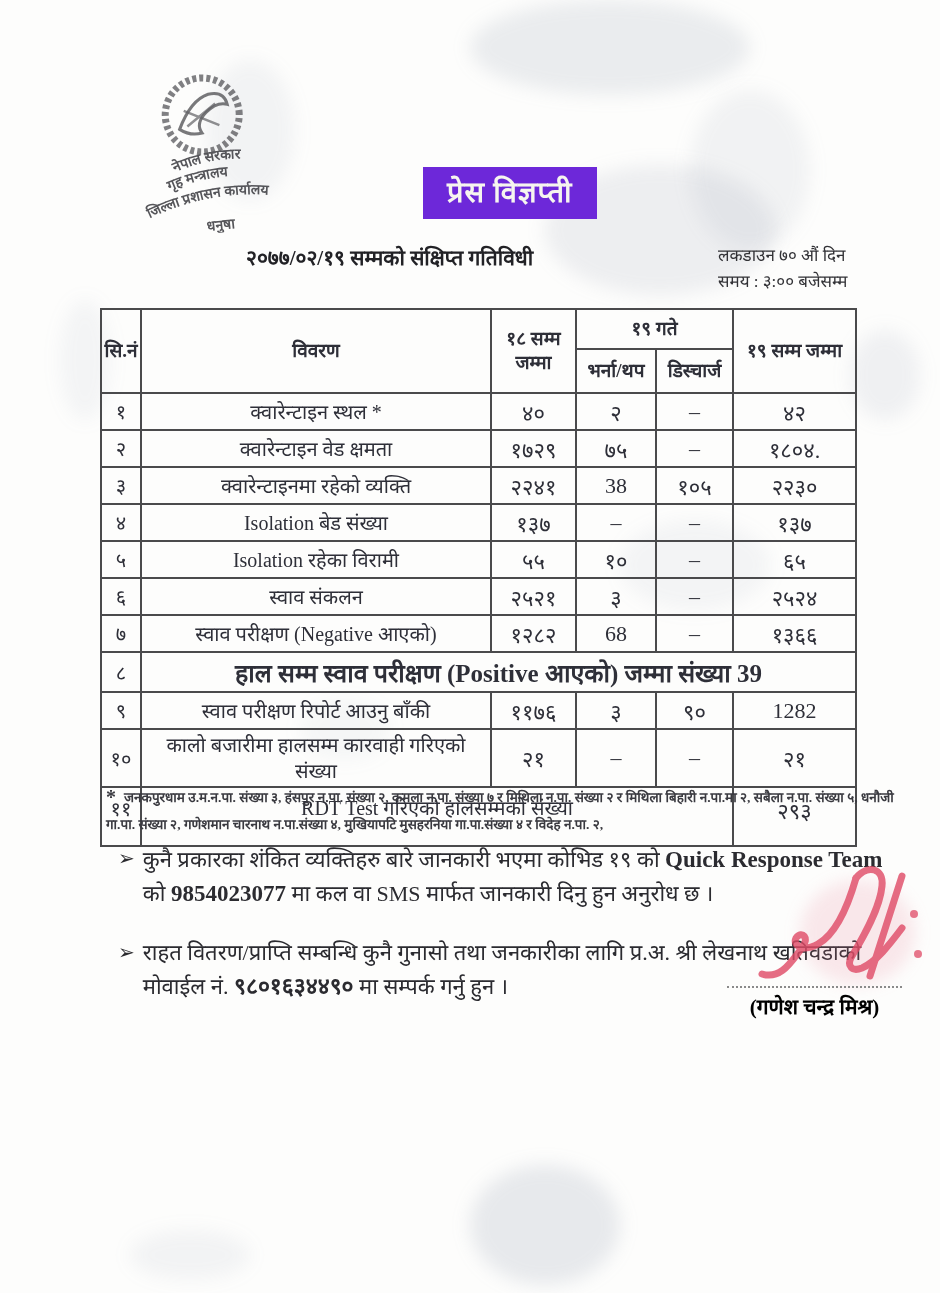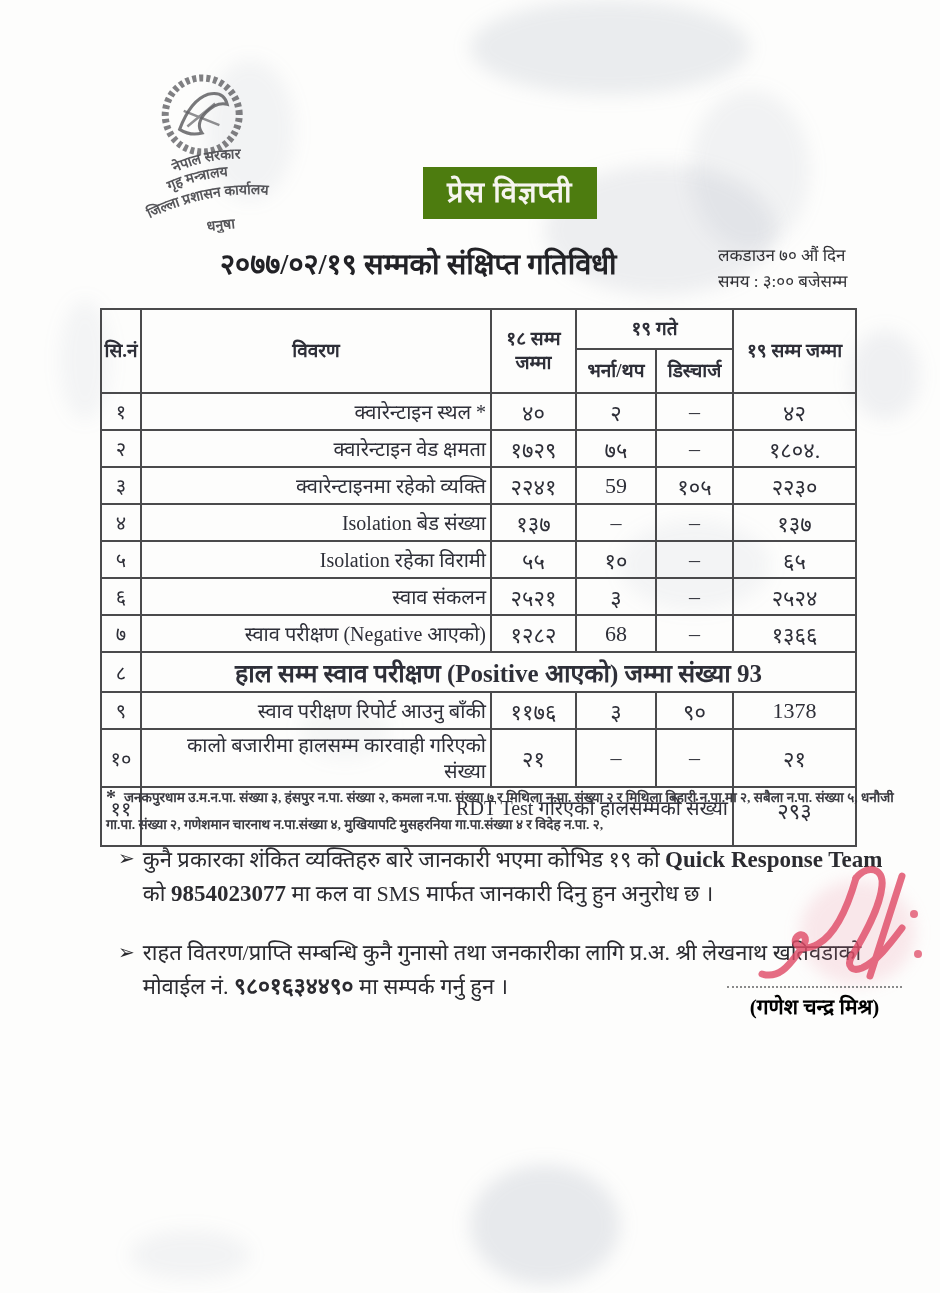--- a/index.html
+++ b/index.html
@@ -14,40 +14,40 @@
   
   .smudge{position:absolute;border-radius:50%;filter:blur(9px);pointer-events:none;}
   
   .stamp{position:absolute;left:118px;top:68px;width:190px;height:165px;transform:rotate(-6deg);opacity:.88;}
   
   .header-block{position:absolute;left:225px;top:64px;width:680px;text-align:center;}
   .org-title{font-size:37px;font-weight:bold;color:#222226;letter-spacing:1px;line-height:1.2;}
   .team-title{font-size:29px;font-weight:bold;color:#27272b;margin-top:2px;letter-spacing:.5px;}
   .press-badge{
     position:absolute;left:423px;top:167px;
-    background:#4d7c0f;color:#f6f5ef;
+    background:#6d28d9;color:#f6f5ef;
     font-size:29px;font-weight:bold;
     padding:4px 24px 9px 24px;letter-spacing:1px;
   }
-  .date-title{position:absolute;left:220px;top:243px;font-size:29px;font-weight:bold;color:#222226;}
+  .date-title{position:absolute;left:246px;top:243px;font-size:21px;font-weight:bold;color:#222226;}
   .side-info{position:absolute;left:718px;top:243px;width:200px;font-size:17px;color:#323236;line-height:1.55;}
   
   table.summary{
     position:absolute;left:100px;top:308px;
     border-collapse:collapse;table-layout:fixed;width:755px;
     background:transparent;
   }
   table.summary th,table.summary td{
     border:2px solid #4a4a4c;
     padding:2px 4px;
     color:#2e2f38;
   }
   table.summary th{font-size:19px;font-weight:bold;text-align:center;line-height:1.25;padding:4px 2px;}
   td.c-sn{font-size:20px;text-align:center;}
-  td.c-desc{font-size:20px;text-align:right;padding-left:12px;line-height:1.3;}
+  td.c-desc{font-size:20px;text-align:center;padding-left:12px;line-height:1.3;}
   td.c-num{font-size:22px;text-align:center;color:#33344a;}
   td.c-full{font-size:25px;font-weight:bold;text-align:center;padding:4px 2px;}
   tr.normal td{height:31px;}
   tr.mergeddesc td{height:48px;vertical-align:top;padding-top:7px;}
   .big-latin{font-family:"Liberation Serif",serif;}
   
   .footnote{position:absolute;left:106px;top:780px;width:800px;font-size:13.5px;font-weight:bold;color:#3a3a40;line-height:1.7;}
   .fn-star{font-size:20px;vertical-align:-2px;margin-right:8px;}
   
   .bullets{position:absolute;left:118px;top:843px;width:768px;}
@@ -147,21 +147,21 @@
           <td class="c-desc">क्वारेन्टाइन वेड क्षमता</td>
           <td class="c-num">१७२९</td>
           <td class="c-num">७५</td>
           <td class="c-num">–</td>
           <td class="c-num">१८०४.</td>
         </tr>
         <tr class="normal">
           <td class="c-sn">३</td>
           <td class="c-desc">क्वारेन्टाइनमा रहेको व्यक्ति</td>
           <td class="c-num">२२४१</td>
-          <td class="c-num">59</td>
+          <td class="c-num">38</td>
           <td class="c-num">१०५</td>
           <td class="c-num">२२३०</td>
         </tr>
         <tr class="normal">
           <td class="c-sn">४</td>
           <td class="c-desc">Isolation बेड संख्या</td>
           <td class="c-num">१३७</td>
           <td class="c-num">–</td>
           <td class="c-num">–</td>
           <td class="c-num">१३७</td>
@@ -185,29 +185,29 @@
         <tr class="normal">
           <td class="c-sn">७</td>
           <td class="c-desc">स्वाव परीक्षण (Negative आएको)</td>
           <td class="c-num">१२८२</td>
           <td class="c-num">68</td>
           <td class="c-num">–</td>
           <td class="c-num">१३६६</td>
         </tr>
         <tr class="fullspan">
           <td class="c-sn">८</td>
-          <td class="c-full" colspan="5">हाल सम्म स्वाव परीक्षण (Positive आएको) जम्मा संख्या 93</td>
+          <td class="c-full" colspan="5">हाल सम्म स्वाव परीक्षण (Positive आएको) जम्मा संख्या 39</td>
         </tr>
         <tr class="normal">
           <td class="c-sn">९</td>
           <td class="c-desc">स्वाव परीक्षण रिपोर्ट आउनु बाँकी</td>
           <td class="c-num">११७६</td>
           <td class="c-num">३</td>
           <td class="c-num">९०</td>
-          <td class="c-num">1378</td>
+          <td class="c-num">1282</td>
         </tr>
         <tr class="normal">
           <td class="c-sn">१०</td>
           <td class="c-desc">कालो बजारीमा हालसम्म कारवाही गरिएको संख्या</td>
           <td class="c-num">२१</td>
           <td class="c-num">–</td>
           <td class="c-num">–</td>
           <td class="c-num">२१</td>
         </tr>
         <tr class="mergeddesc">

